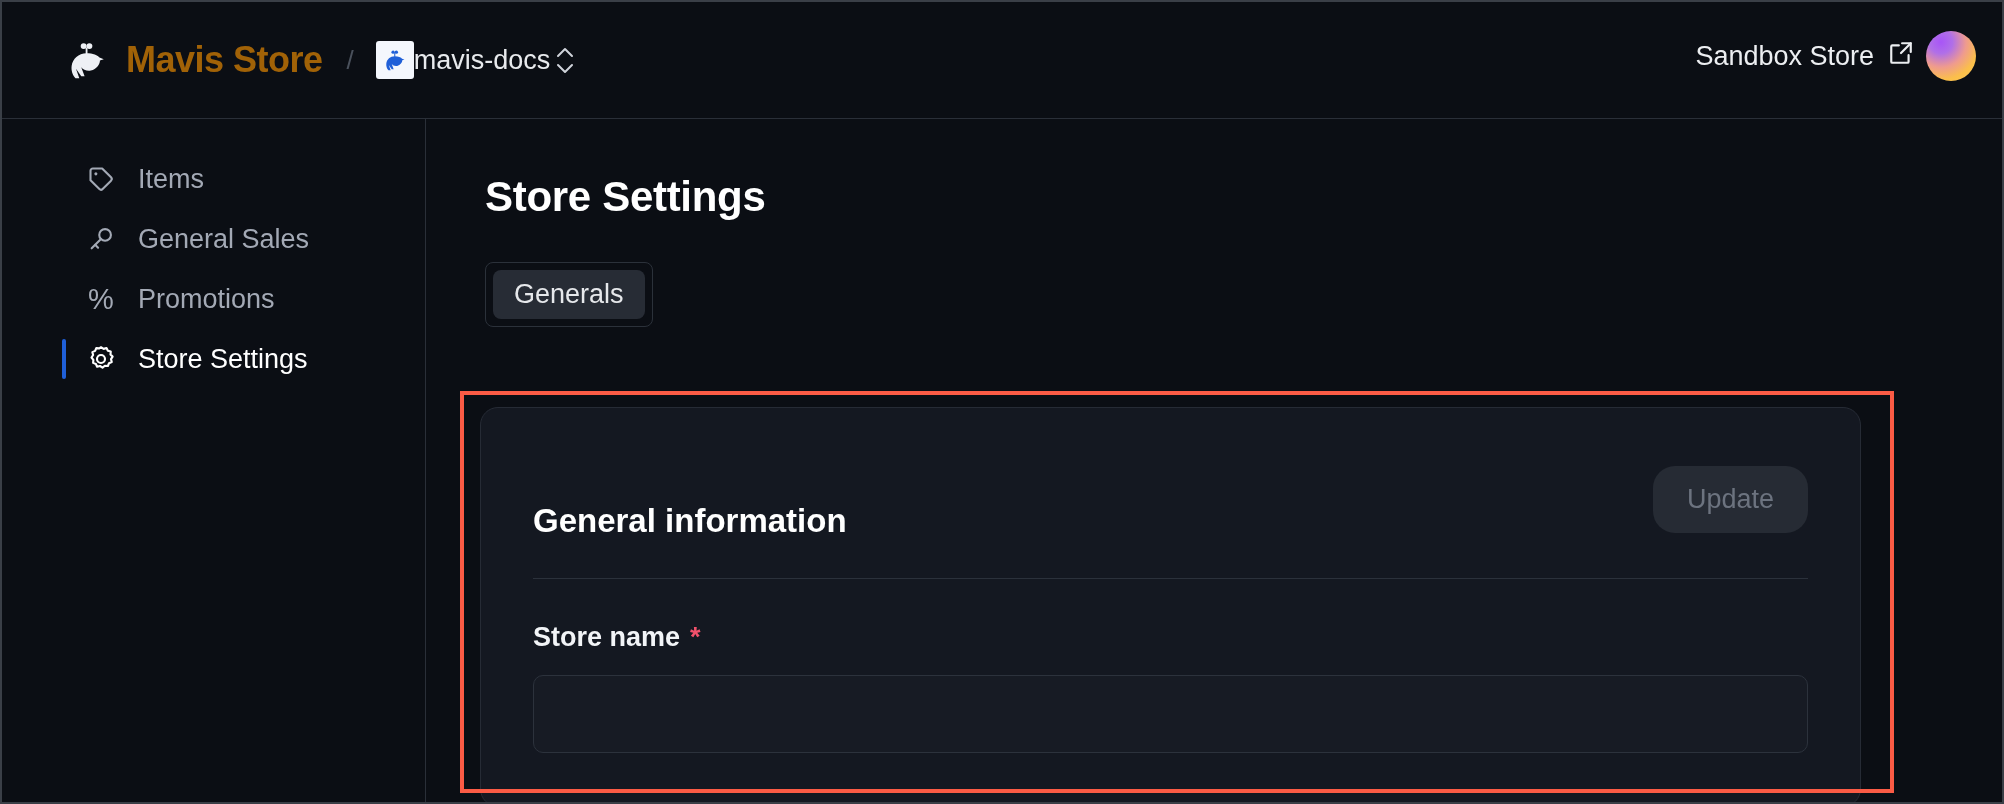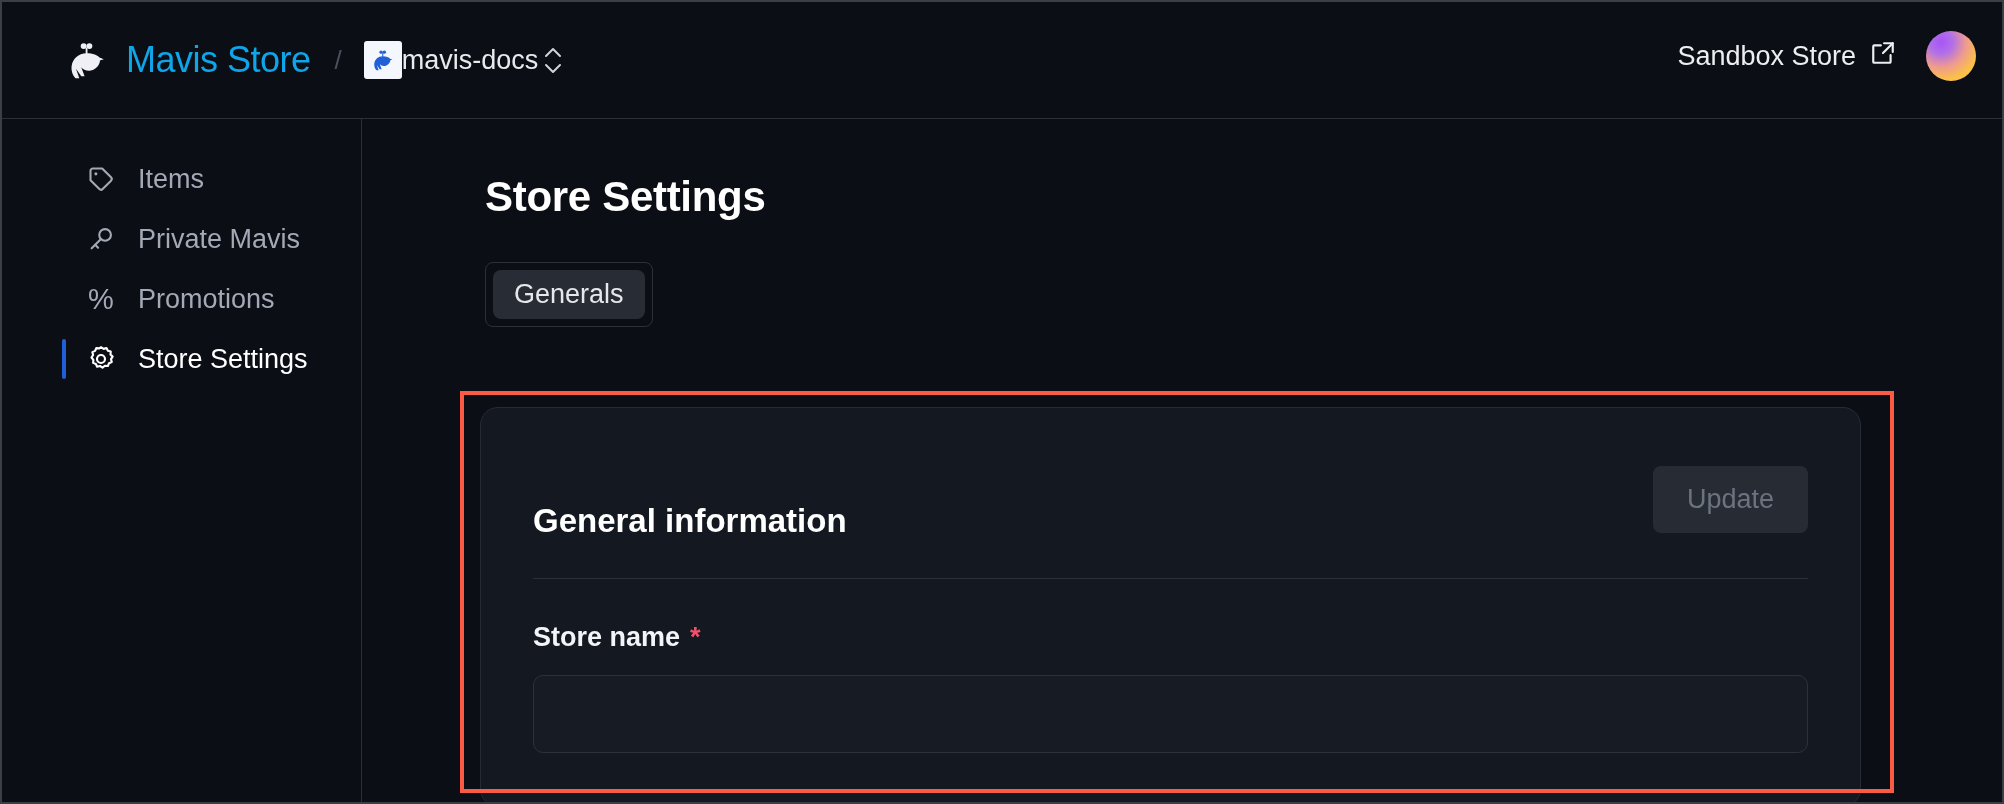--- a/index.html
+++ b/index.html
@@ -31,23 +31,23 @@
     align-items: center;
   }
   .brand {
     display: flex;
     align-items: center;
     gap: 16px;
     margin-left: 62px;
   }
   .brand-logo { width: 46px; height: 46px; flex: 0 0 auto; }
   .brand-name {
-    color: #0ea5e9;
+    color: #a16207;
     font-size: 36px;
-    font-weight: normal;
+    font-weight: bold;
     letter-spacing: -0.5px;
     white-space: nowrap;
   }
   .brand-sep {
     color: #4a515c;
     font-size: 26px;
     margin: 0 22px 0 24px;
   }
   .store-switcher {
     display: flex;
@@ -78,42 +78,42 @@
   }
   .updown svg { display: block; }
 
   .header-right {
     position: absolute;
     right: 26px;
     top: 0;
     height: 108px;
     display: flex;
     align-items: center;
-    gap: 30px;
+    gap: 12px;
   }
   .sandbox-link {
     display: flex;
     align-items: center;
     gap: 14px;
     color: #eceef1;
     font-size: 27px;
     white-space: nowrap;
   }
   .avatar {
     width: 50px; height: 50px;
     border-radius: 50%;
     background: radial-gradient(circle at 30% 22%, #a855f7 0%, #b06fe8 22%, #ef9b8e 48%, #fbbf4a 72%, #fcc65a 100%);
     flex: 0 0 auto;
   }
 
   
   .sidebar {
     position: absolute;
     top: 117px; left: 0;
-    width: 360px;
+    width: 424px;
     height: 685px;
     background: #0b0e14;
     border-right: 1px solid #2a2f38;
     padding-top: 30px;
   }
   .nav-item {
     position: relative;
     display: flex;
     align-items: center;
     gap: 22px;
@@ -205,21 +205,21 @@
     color: #ffffff;
     font-size: 33px;
     font-weight: bold;
     margin-top: 44px;
   }
   .update-btn {
     background: #262b34;
     color: #6c737f;
     font-size: 27px;
     border: none;
-    border-radius: 8px;
+    border-radius: 22px;
     padding: 18px 34px;
     cursor: default;
     font-family: "Liberation Sans", sans-serif;
   }
   .card-divider {
     height: 1px;
     background: #2b313b;
     margin: 38px 52px 0 52px;
   }
   .field {
@@ -317,21 +317,21 @@
     </div>
 
     <div class="nav-item">
       <span class="nav-icon">
         <svg width="28" height="28" viewBox="0 0 24 24">
           <circle cx="15.5" cy="8.5" r="5" fill="none" stroke="#a3a9b5" stroke-width="1.8"></circle>
           <path d="M12 12 L4 20" fill="none" stroke="#a3a9b5" stroke-width="1.8" stroke-linecap="round"></path>
           <path d="M7 17 L9.5 19.5" fill="none" stroke="#a3a9b5" stroke-width="1.8" stroke-linecap="round"></path>
         </svg>
       </span>
-      <span>Private Mavis</span>
+      <span>General Sales</span>
     </div>
 
     <div class="nav-item">
       <span class="nav-icon">
         <span class="percent-glyph">%</span>
       </span>
       <span>Promotions</span>
     </div>
 
     <div class="nav-item active">

